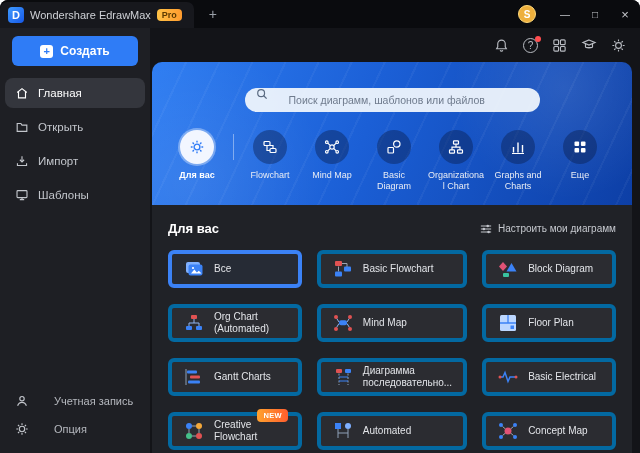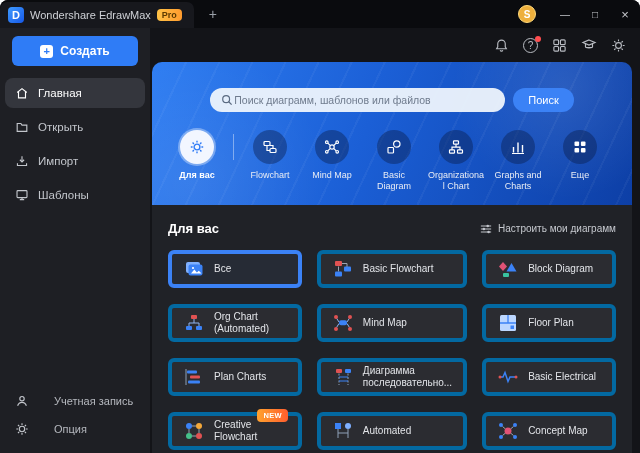--- a/index.html
+++ b/index.html
@@ -39,21 +39,21 @@
 
   .panel{flex:1;margin:0 8px 0 2px;border-radius:10px 10px 0 0;overflow:hidden;display:flex;flex-direction:column;min-height:0}
 
   
   .banner{height:143px;flex-shrink:0;position:relative;background:linear-gradient(110deg,#2e7df2 0%,#1b5fd6 45%,#0d3fa6 100%)}
   .banner::before{content:"";position:absolute;inset:0;background:
     radial-gradient(circle at 86% 18%,rgba(255,255,255,.10),transparent 26%),
     radial-gradient(circle at 8% 85%,rgba(255,255,255,.08),transparent 30%),
     repeating-linear-gradient(115deg,rgba(255,255,255,.045) 0 2px,transparent 2px 30px)}
   .search-row{position:relative;margin-top:26px;display:flex;justify-content:center;align-items:center;gap:8px}
-  .search-pill{width:295px;height:24px;background:rgba(238,244,252,.95);border-radius:12px;display:flex;align-items:center;padding:0 11px;gap:1px}
+  .search-pill{width:295px;height:24px;background:rgba(238,244,252,.95);border-radius:12px;display:flex;padding:0 11px;gap:21px}
   .search-input{flex:1;background:transparent;border:none;outline:none;font-size:10.5px;color:#2c3440;font-family:"Liberation Sans",sans-serif}
   .search-input::placeholder{color:#6f7b8d}
   .search-btn{height:24px;padding:0 15px;border-radius:12px;background:#3b82f6;color:#fff;font-size:11px;border:none;font-family:"Liberation Sans",sans-serif}
   .cats{position:relative;margin-top:18px;display:flex;align-items:flex-start;padding-left:14px}
   .cat{width:62px;display:flex;flex-direction:column;align-items:center}
   .cat-circle{width:34px;height:34px;border-radius:50%;background:rgba(9,28,74,.42);display:flex;align-items:center;justify-content:center;color:#fff}
   .cat.active .cat-circle{background:#f2f6ff;color:#2f7bf6;box-shadow:0 0 0 2px rgba(255,255,255,.35)}
   .cat-label{margin-top:6px;font-size:9px;line-height:1.18;color:#e8ecf4;text-align:center;max-width:58px;word-wrap:break-word}
   .cat.active .cat-label{font-weight:bold;color:#fff}
   .cat-sep{width:1px;height:26px;background:rgba(255,255,255,.4);margin:4px 5px 0}
@@ -199,21 +199,20 @@
 
         <div class="banner">
           <div class="search-row">
             <div class="search-pill">
               <svg width="12" height="12" viewBox="0 0 14 14" fill="none" stroke="#5b6b82" stroke-width="1.4">
                   <circle cx="6" cy="6" r="4"></circle>
                   <path d="M9 9l3.4 3.4"></path>
                 </svg>
               <input class="search-input" placeholder="Поиск диаграмм, шаблонов или файлов" style="">
             </div>
-            <button class="search-btn">Поиск</button>
           </div>
 
           <div class="cats">
             <div class="cat active">
               <div class="cat-circle">
                 <svg width="16" height="16" viewBox="0 0 16 16" fill="none" stroke="currentColor" stroke-width="1.4">
                     <path d="M8 1.8v1.8M8 12.4v1.8M1.8 8h1.8M12.4 8h1.8M3.6 3.6l1.3 1.3M11.1 11.1l1.3 1.3M12.4 3.6l-1.3 1.3M4.9 11.1l-1.3 1.3"></path>
                     <circle cx="8" cy="8" r="2.9"></circle>
                   </svg>
               </div>
@@ -383,21 +382,21 @@
 
             <div class="card">
               <span class="card-icon">
                 <svg width="22" height="22" viewBox="0 0 22 22">
                     <path d="M3 3v16" stroke="#8fa0b8"></path>
                     <rect x="4" y="4.5" width="10" height="3" rx="1" fill="#3b82f6"></rect>
                     <rect x="7" y="9.5" width="10" height="3" rx="1" fill="#e05252"></rect>
                     <rect x="5" y="14.5" width="12" height="3" rx="1" fill="#3b82f6"></rect>
                   </svg>
               </span>
-              <span class="card-label">Plan Charts</span>
+              <span class="card-label">Gantt Charts</span>
             </div>
 
             <div class="card">
               <span class="card-icon">
                 <svg width="22" height="22" viewBox="0 0 22 22">
                     <path d="M7 7.5v11.5M16 7.5v11.5" stroke="#8fa0b8" stroke-dasharray="2 1.5" fill="none"></path>
                     <rect x="4" y="3" width="6" height="4" rx="1" fill="#e05252"></rect>
                     <rect x="13" y="3" width="6" height="4" rx="1" fill="#3b82f6"></rect>
                     <path d="M7 11h9M16 15H7" stroke="#3b82f6" fill="none"></path>
                   </svg>

